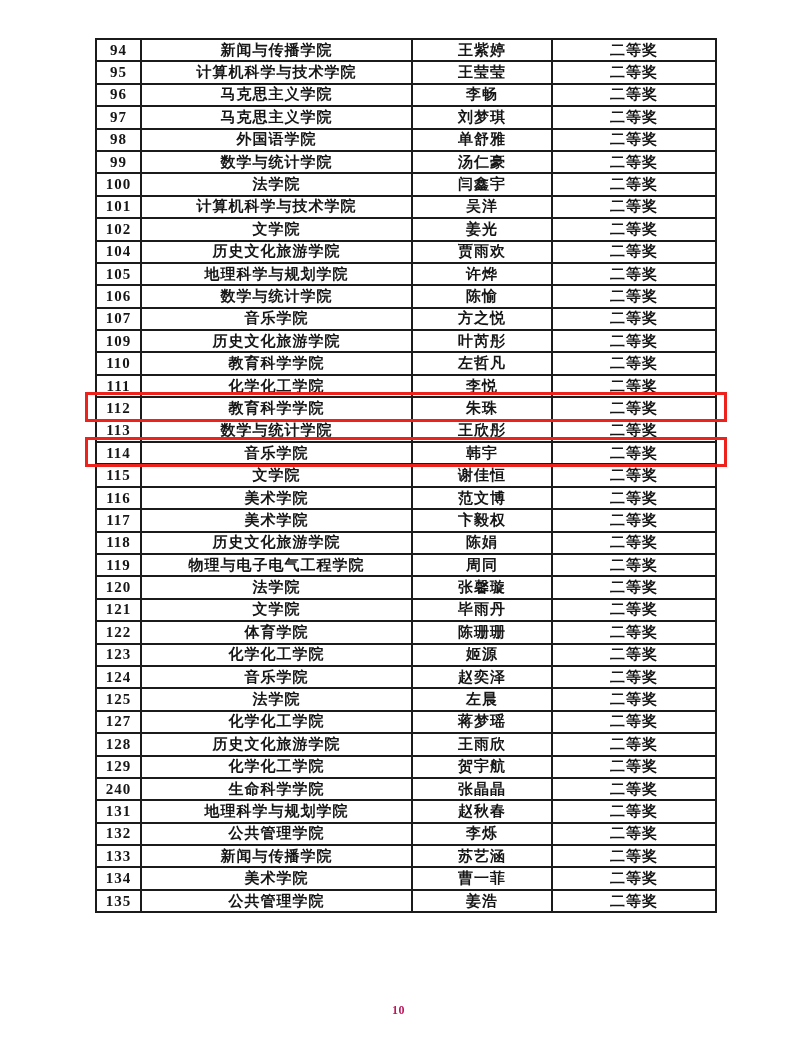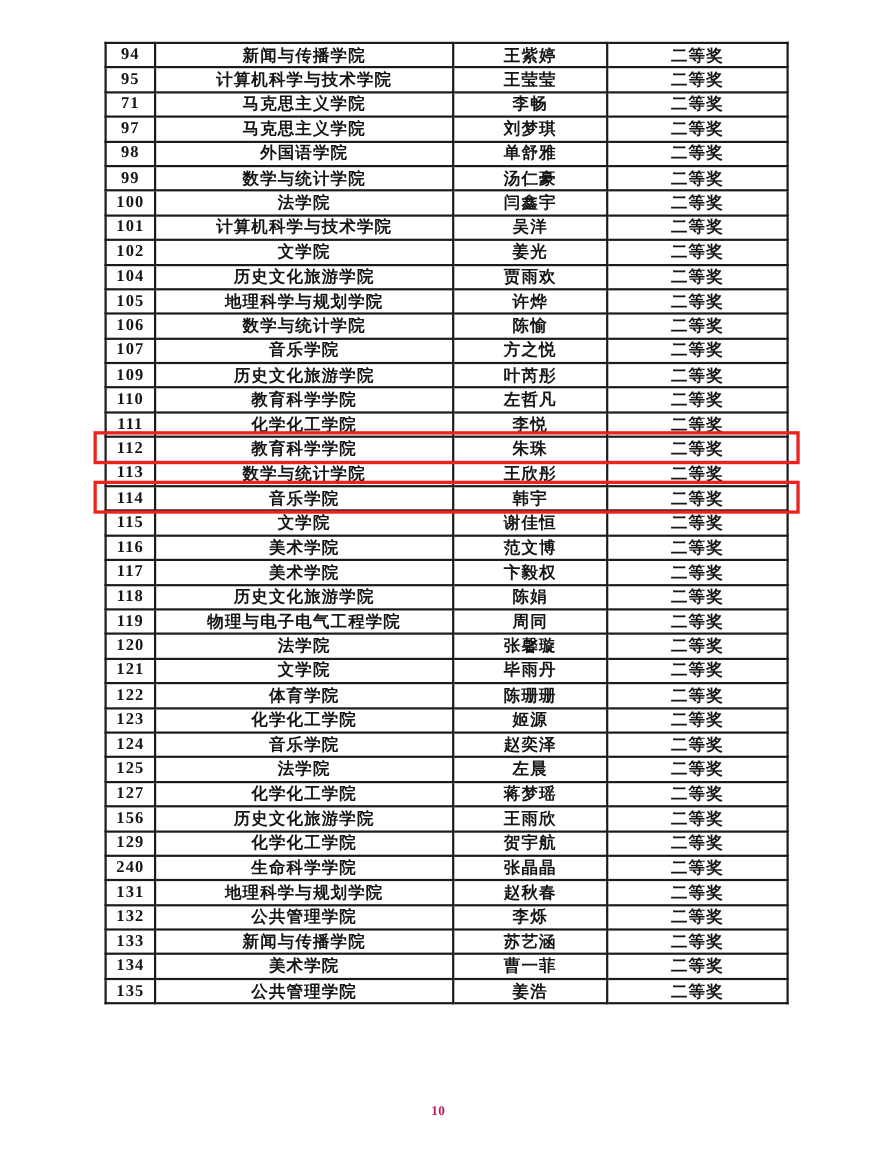--- a/index.html
+++ b/index.html
@@ -77,21 +77,21 @@
           <td class="col-name">王紫婷</td>
           <td class="col-award">二等奖</td>
         </tr>
         <tr>
           <td class="col-no">95</td>
           <td class="col-college">计算机科学与技术学院</td>
           <td class="col-name">王莹莹</td>
           <td class="col-award">二等奖</td>
         </tr>
         <tr>
-          <td class="col-no">71</td>
+          <td class="col-no">96</td>
           <td class="col-college">马克思主义学院</td>
           <td class="col-name">李畅</td>
           <td class="col-award">二等奖</td>
         </tr>
         <tr>
           <td class="col-no">97</td>
           <td class="col-college">马克思主义学院</td>
           <td class="col-name">刘梦琪</td>
           <td class="col-award">二等奖</td>
         </tr>
@@ -251,21 +251,21 @@
           <td class="col-name">左晨</td>
           <td class="col-award">二等奖</td>
         </tr>
         <tr>
           <td class="col-no">127</td>
           <td class="col-college">化学化工学院</td>
           <td class="col-name">蒋梦瑶</td>
           <td class="col-award">二等奖</td>
         </tr>
         <tr>
-          <td class="col-no">156</td>
+          <td class="col-no">128</td>
           <td class="col-college">历史文化旅游学院</td>
           <td class="col-name">王雨欣</td>
           <td class="col-award">二等奖</td>
         </tr>
         <tr>
           <td class="col-no">129</td>
           <td class="col-college">化学化工学院</td>
           <td class="col-name">贺宇航</td>
           <td class="col-award">二等奖</td>
         </tr>

